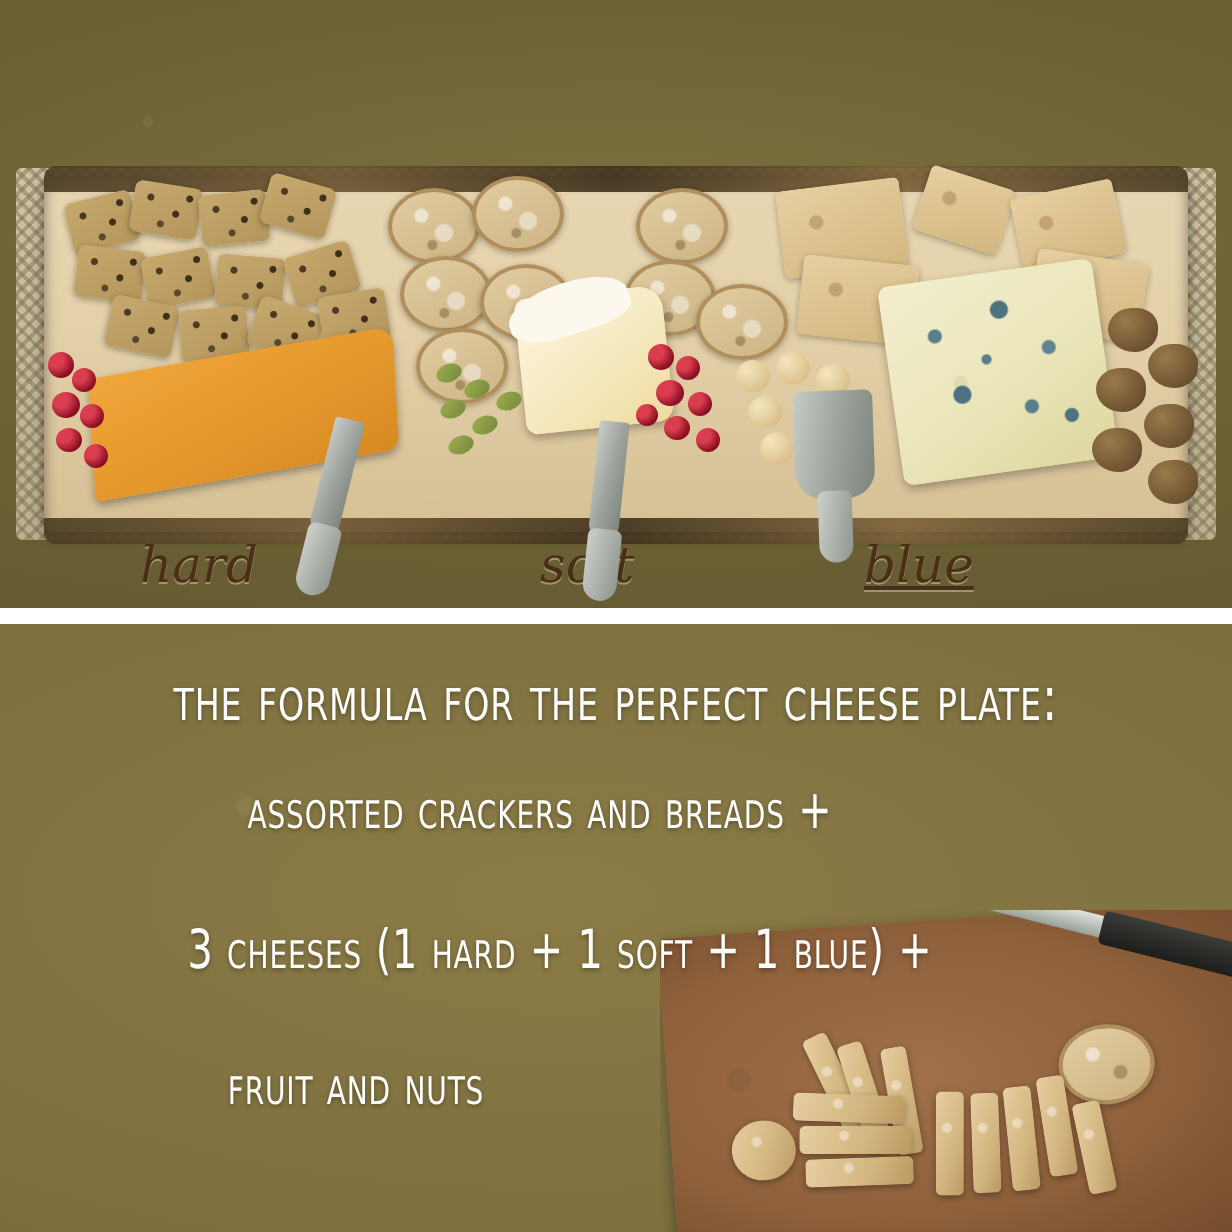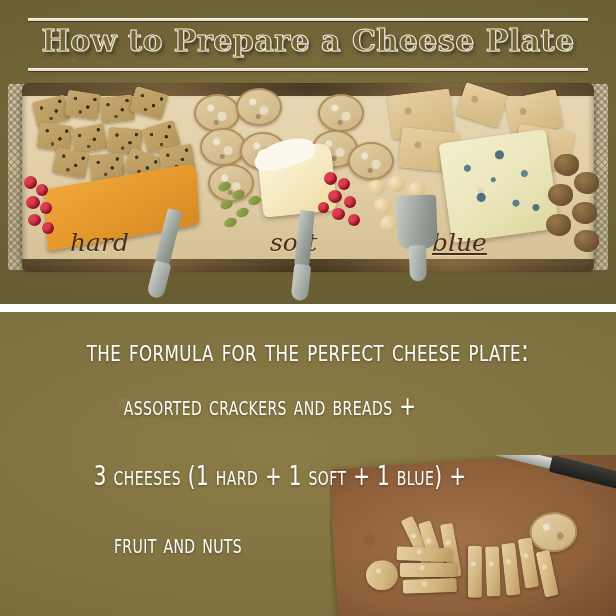--- a/index.html
+++ b/index.html
@@ -168,20 +168,21 @@
 
   
   .board-label{
     position:absolute;
     font-family:"DejaVu Serif",serif;
     font-style:italic;
     color:#4b2f14;
     font-size:25px;
     text-shadow:0 1px 0 rgba(255,255,255,.35);
     z-index:12;
+    margin-top:40px;
   }
   #label-hard{left:70px;top:228px;}
   #label-soft{left:270px;top:228px;}
   #label-blue{left:432px;top:228px;text-decoration:underline;}
 
   
   .knife{position:absolute;z-index:14;}
   .knife .blade{
     position:absolute;width:15px;height:58px;
     background:linear-gradient(100deg,#c9ccc7,#9aa09a 55%,#7d847e);
@@ -381,25 +382,20 @@
     </div>
     <div class="knife" id="knife-soft">
       <div class="blade"></div>
       <div class="handle"></div>
     </div>
     <div class="knife" id="knife-blue">
       <div class="blade"></div>
       <div class="handle"></div>
     </div>
 
-    <div id="title-block">
-      <div class="rule top"></div>
-      <div id="page-title">How to Prepare a Cheese Plate</div>
-      <div class="rule bottom"></div>
-    </div>
   </div>
 
   <div id="divider"></div>
 
   <div id="bottom-panel">
 
     <div id="cutting-photo">
       <div id="cutting-board">
         <div id="bread-knife">
           <div class="b-blade"></div>

